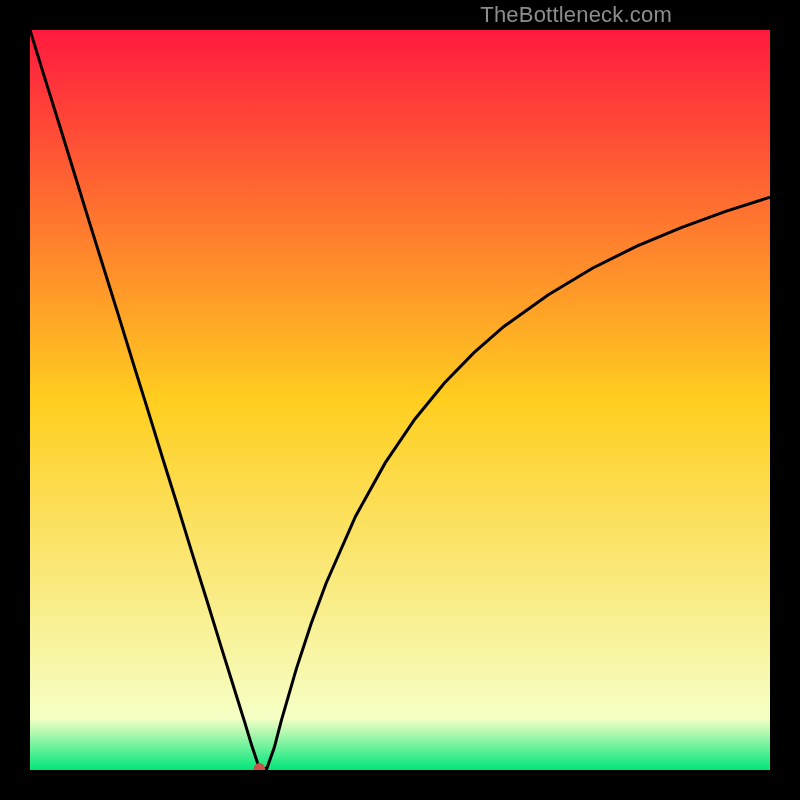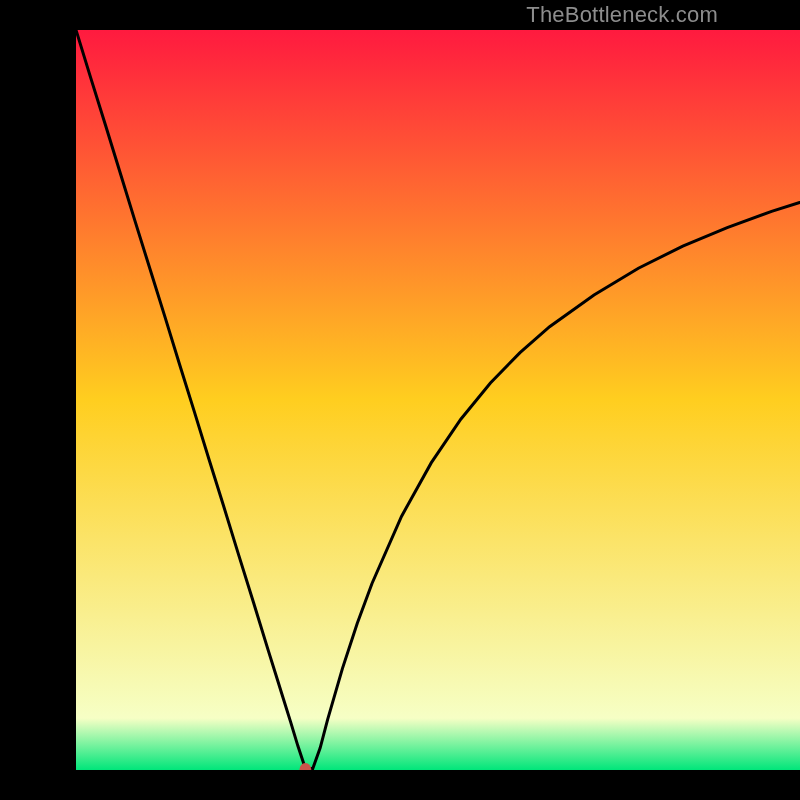--- a/index.html
+++ b/index.html
@@ -1,21 +1,20 @@
 <!DOCTYPE html>
 <html><head>
 <meta charset="utf-8">
 <style>
   * { margin: 0; padding: 0; box-sizing: border-box; }
   html, body { width: 800px; height: 800px; overflow: hidden; background: #000; }
   .frame {
     position: relative;
     width: 684px;
     height: 800px;
-    margin-left: 46px;
   }
   .attribution {
     position: absolute;
     top: 2px;
     right: 12px;
     font-family: Arial, Helvetica, sans-serif;
     font-size: 22px;
     color: #8d8d8d;
     font-weight: 400;
     letter-spacing: 0.2px;

